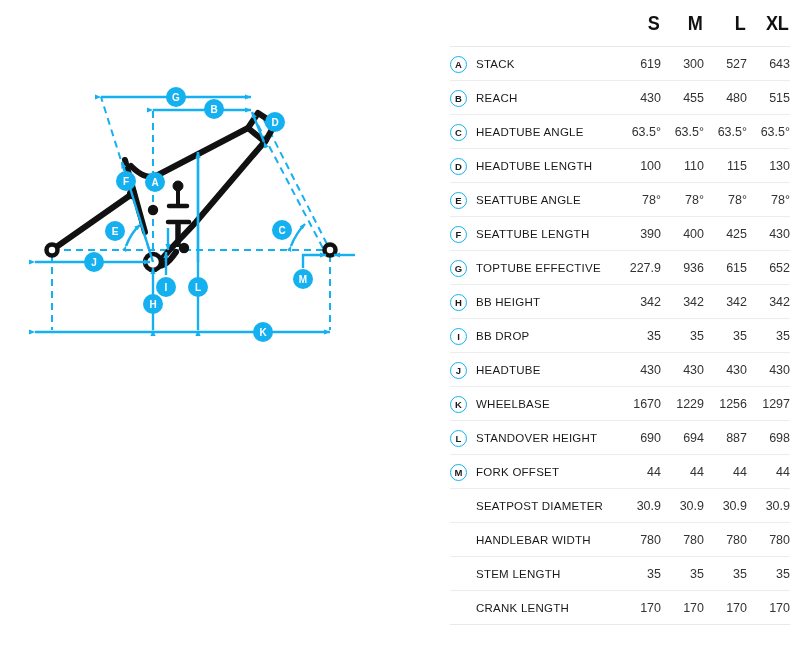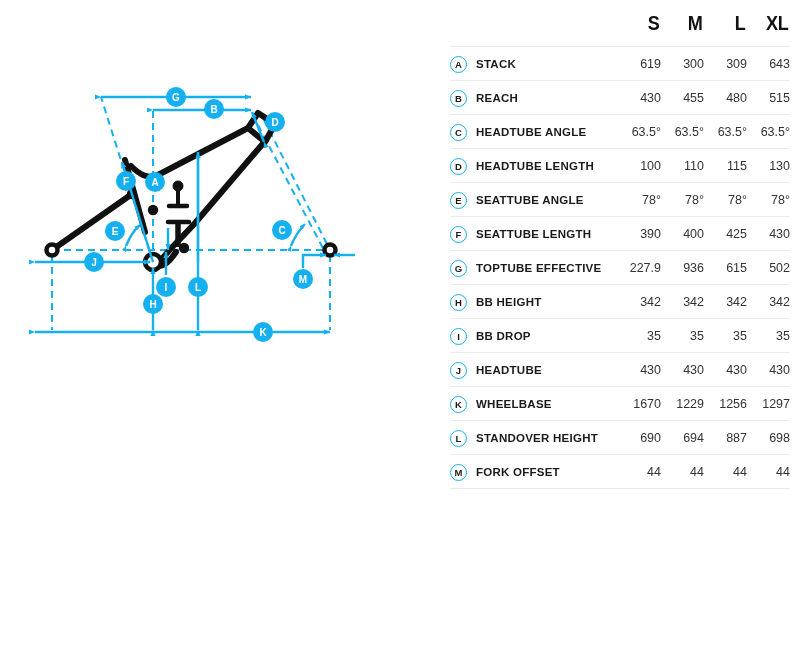--- a/index.html
+++ b/index.html
@@ -38,21 +38,21 @@
     font-family:"Liberation Sans Narrow","Liberation Sans",sans-serif;
     transform:scaleX(0.86);transform-origin:right center;
   }
   tr.hdr th.blank{border-bottom:1px solid #e8e8e8;}
 
   tbody tr{border-bottom:1px solid #ececec;}
   tbody tr:last-child{border-bottom:1px solid #e8e8e8;}
 
   td.badge-cell{text-align:left;padding-left:2px;}
   td.label-cell{
-    font-size:11.5px;font-weight:bold;color:#1a1a1a;
+    font-size:11.5px;font-weight:normal;color:#1a1a1a;
     letter-spacing:0.25px;text-align:left;
     white-space:nowrap;
   }
   td.val-cell{
     font-size:12.5px;color:#333;text-align:right;
     padding-right:2px;white-space:nowrap;
   }
 
   
   .badge-o{
@@ -240,21 +240,21 @@
           <th>L</th>
           <th>XL</th>
         </tr>
       </thead>
       <tbody id="spec-body">
           <tr>
             <td class="badge-cell"><span class="badge-o">A</span></td>
             <td class="label-cell">STACK</td>
             <td class="val-cell">619</td>
             <td class="val-cell">300</td>
-            <td class="val-cell">309</td>
+            <td class="val-cell">527</td>
             <td class="val-cell">643</td>
           </tr>
           <tr>
             <td class="badge-cell"><span class="badge-o">B</span></td>
             <td class="label-cell">REACH</td>
             <td class="val-cell">430</td>
             <td class="val-cell">455</td>
             <td class="val-cell">480</td>
             <td class="val-cell">515</td>
           </tr>
@@ -289,21 +289,21 @@
             <td class="val-cell">400</td>
             <td class="val-cell">425</td>
             <td class="val-cell">430</td>
           </tr>
           <tr>
             <td class="badge-cell"><span class="badge-o">G</span></td>
             <td class="label-cell">TOPTUBE EFFECTIVE</td>
             <td class="val-cell">227.9</td>
             <td class="val-cell">936</td>
             <td class="val-cell">615</td>
-            <td class="val-cell">502</td>
+            <td class="val-cell">652</td>
           </tr>
           <tr>
             <td class="badge-cell"><span class="badge-o">H</span></td>
             <td class="label-cell">BB HEIGHT</td>
             <td class="val-cell">342</td>
             <td class="val-cell">342</td>
             <td class="val-cell">342</td>
             <td class="val-cell">342</td>
           </tr>
           <tr>
@@ -339,17 +339,49 @@
             <td class="val-cell">698</td>
           </tr>
           <tr>
             <td class="badge-cell"><span class="badge-o">M</span></td>
             <td class="label-cell">FORK OFFSET</td>
             <td class="val-cell">44</td>
             <td class="val-cell">44</td>
             <td class="val-cell">44</td>
             <td class="val-cell">44</td>
           </tr>
+          <tr>
+            <td class="badge-cell"><span class="badge-o empty"></span></td>
+            <td class="label-cell">SEATPOST DIAMETER</td>
+            <td class="val-cell">30.9</td>
+            <td class="val-cell">30.9</td>
+            <td class="val-cell">30.9</td>
+            <td class="val-cell">30.9</td>
+          </tr>
+          <tr>
+            <td class="badge-cell"><span class="badge-o empty"></span></td>
+            <td class="label-cell">HANDLEBAR WIDTH</td>
+            <td class="val-cell">780</td>
+            <td class="val-cell">780</td>
+            <td class="val-cell">780</td>
+            <td class="val-cell">780</td>
+          </tr>
+          <tr>
+            <td class="badge-cell"><span class="badge-o empty"></span></td>
+            <td class="label-cell">STEM LENGTH</td>
+            <td class="val-cell">35</td>
+            <td class="val-cell">35</td>
+            <td class="val-cell">35</td>
+            <td class="val-cell">35</td>
+          </tr>
+          <tr>
+            <td class="badge-cell"><span class="badge-o empty"></span></td>
+            <td class="label-cell">CRANK LENGTH</td>
+            <td class="val-cell">170</td>
+            <td class="val-cell">170</td>
+            <td class="val-cell">170</td>
+            <td class="val-cell">170</td>
+          </tr>
         </tbody>
     </table>
 
   </div>
 </div>
 
 </body></html>

